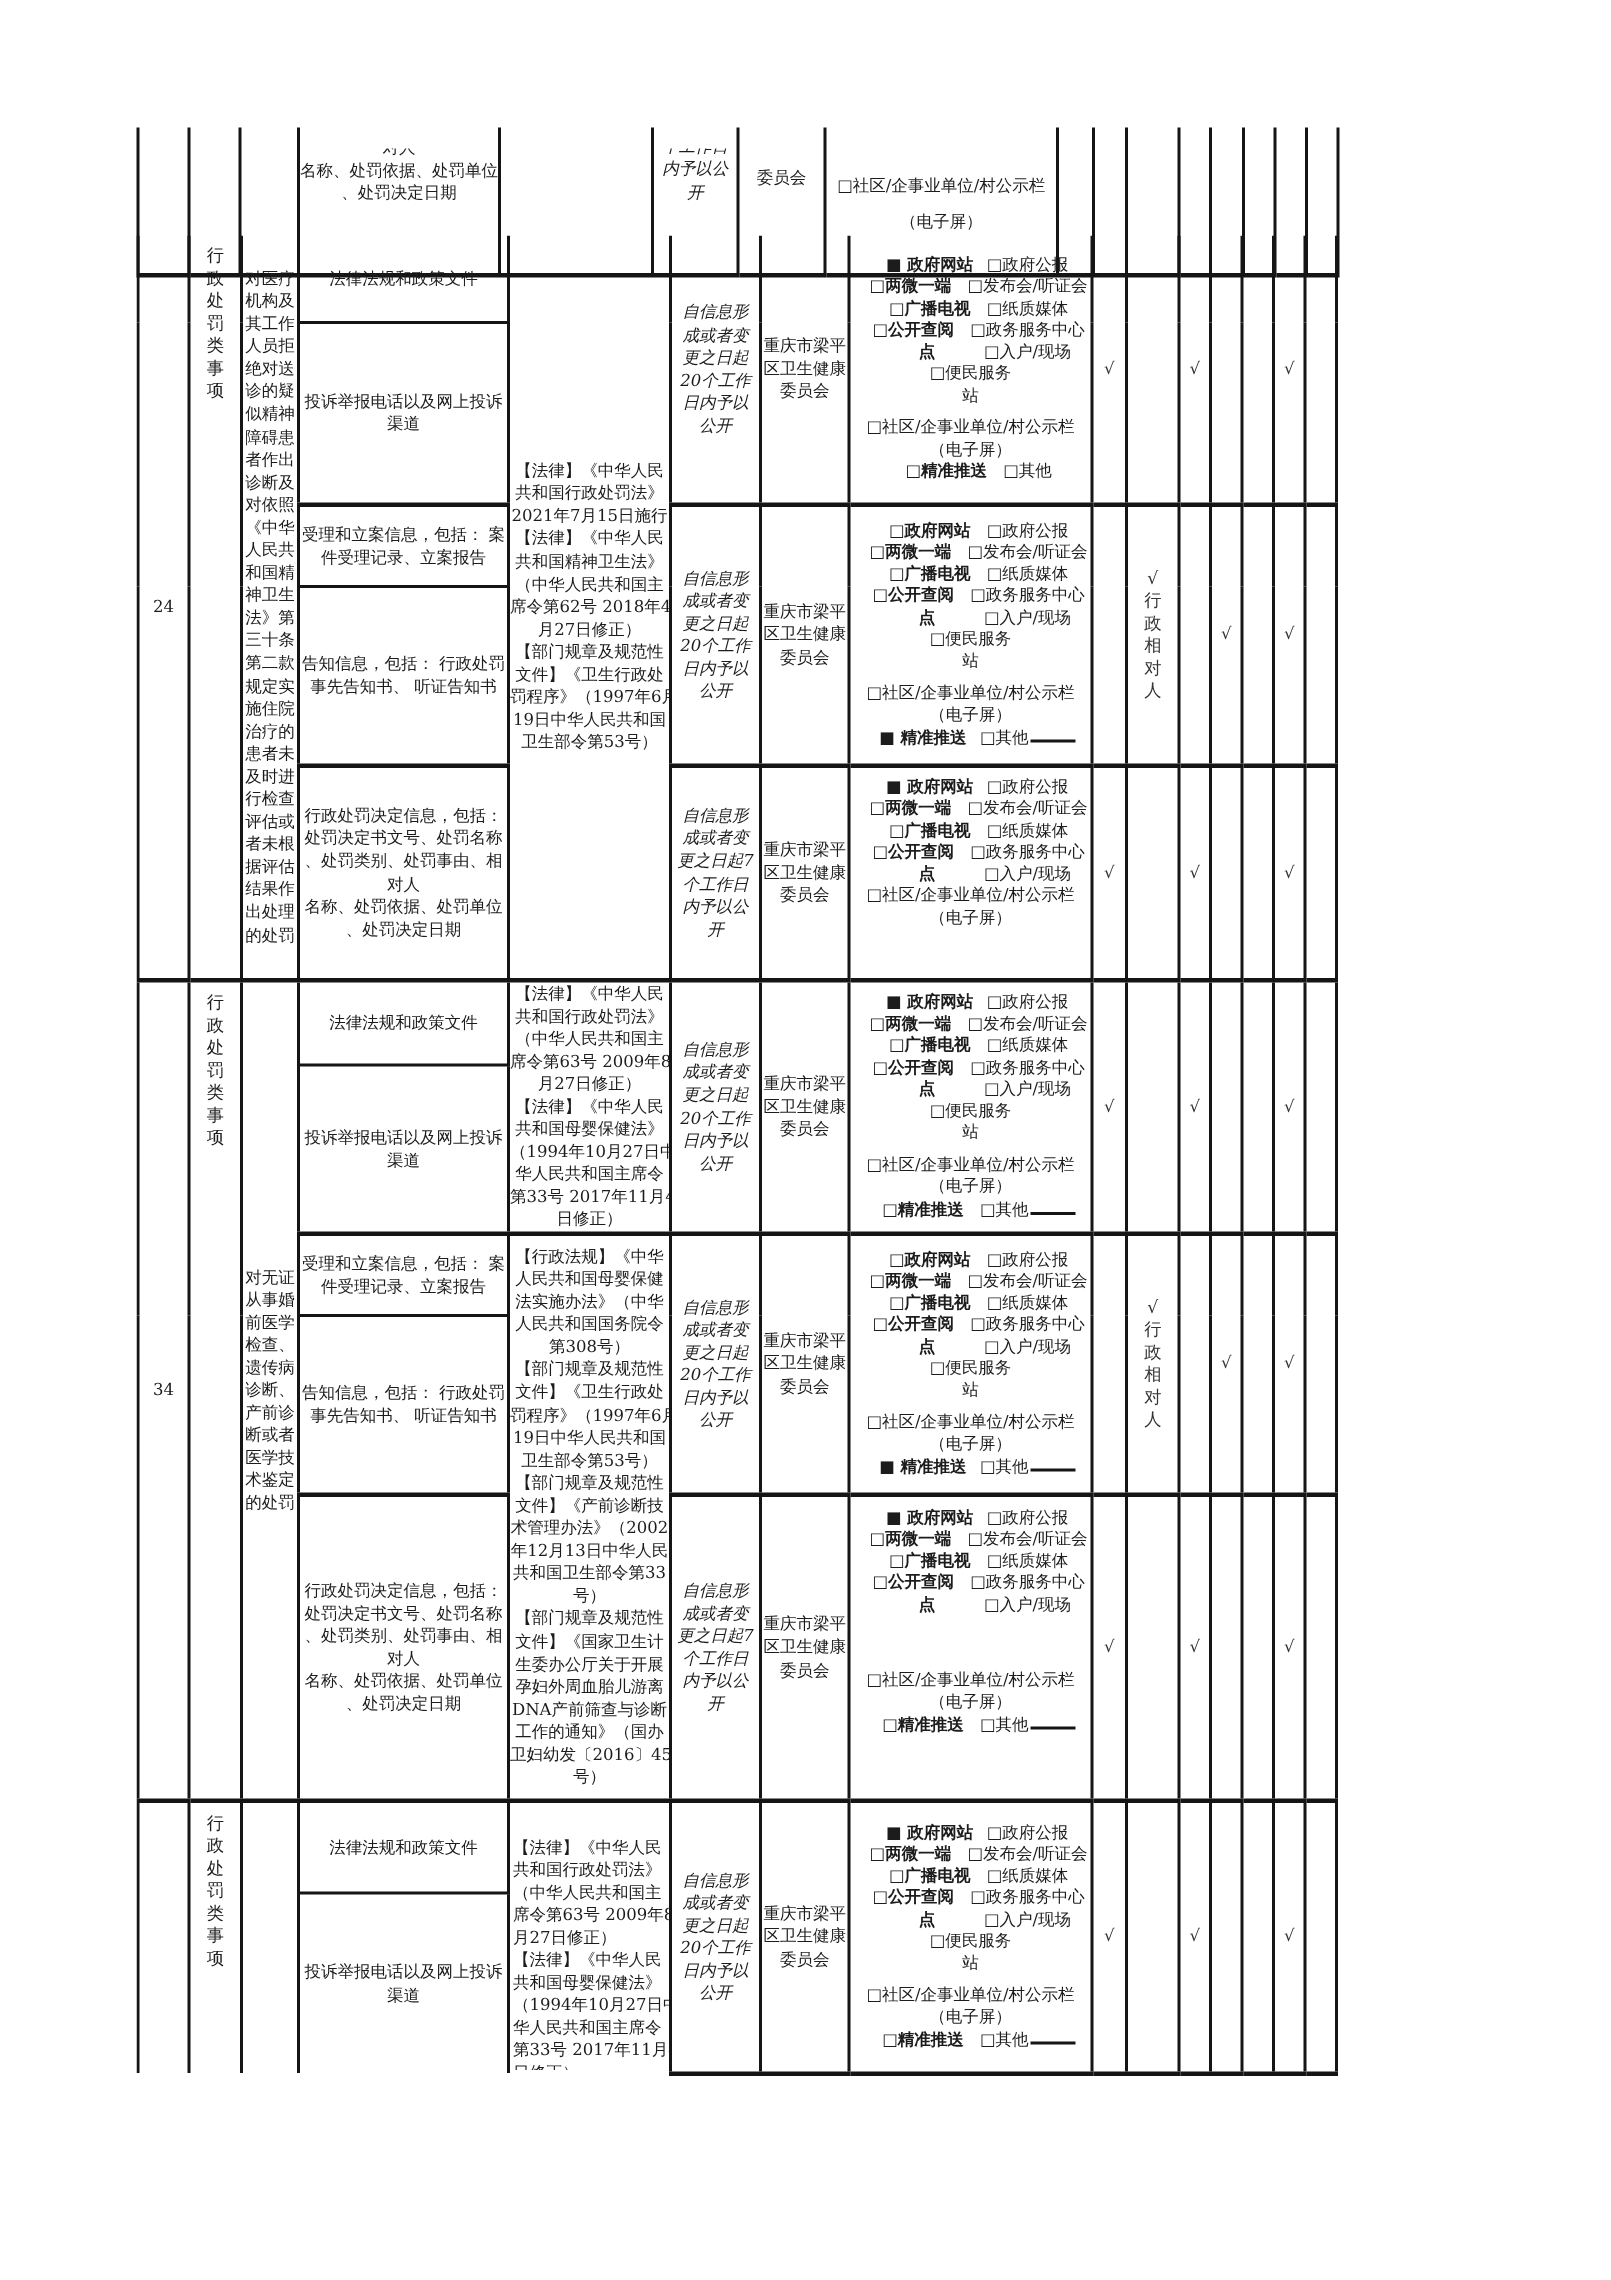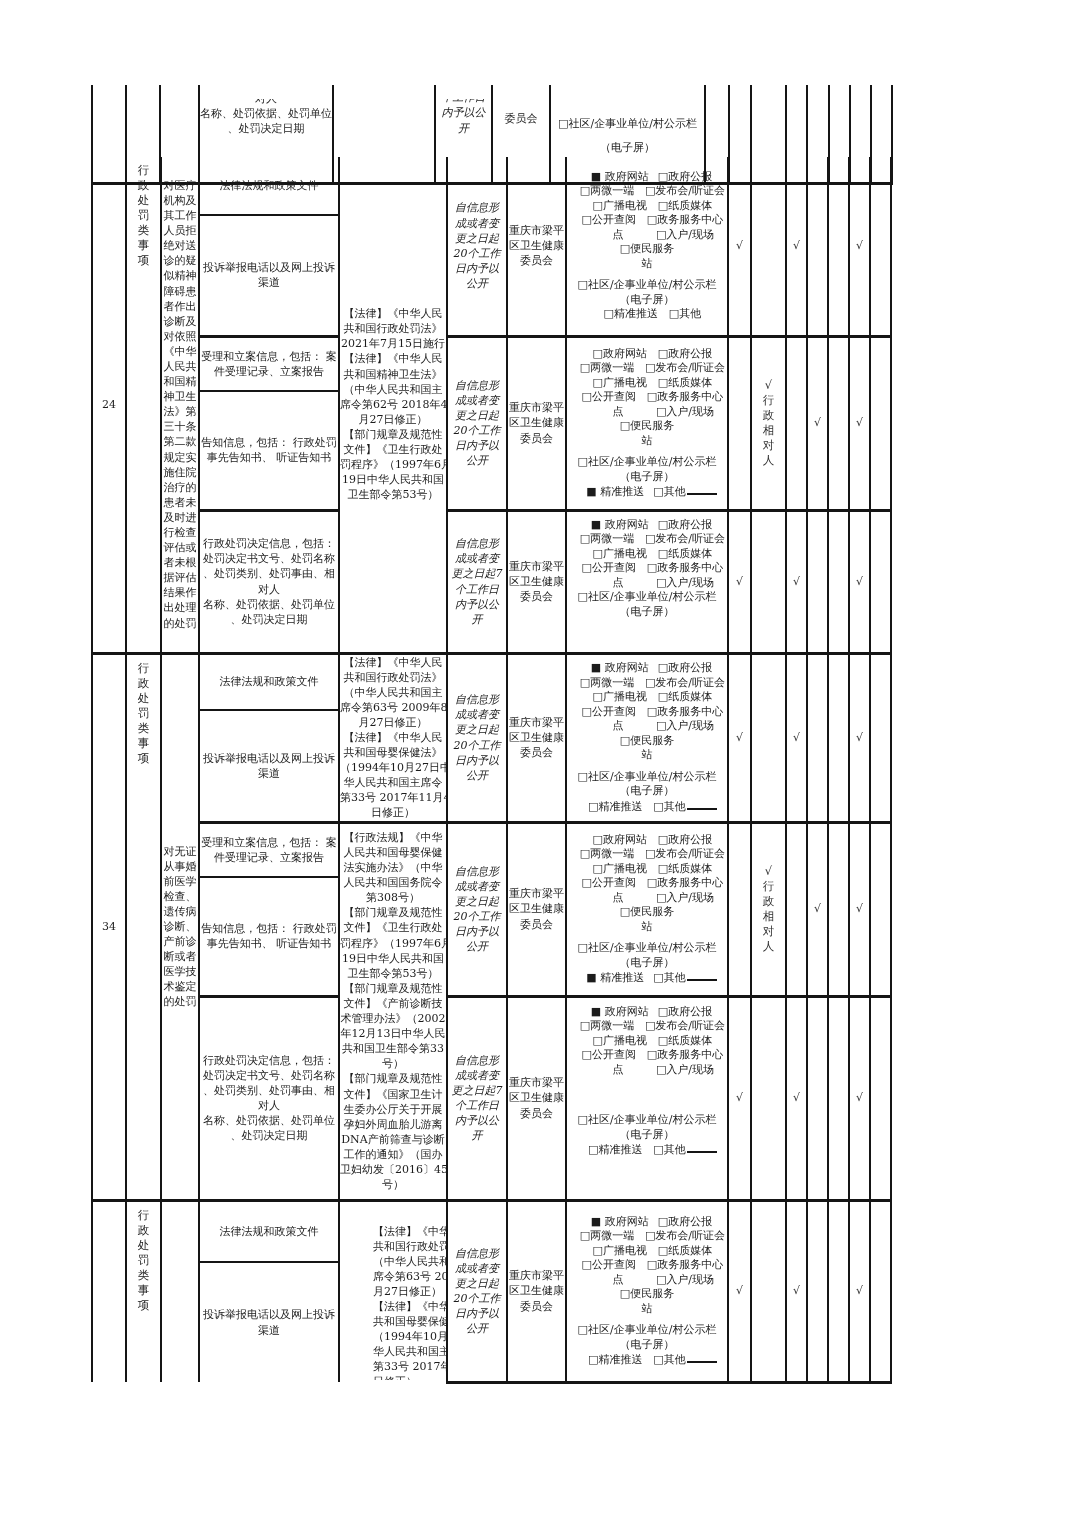--- a/index.html
+++ b/index.html
@@ -28,28 +28,28 @@
   .t21 { line-height:21px; }
 
   
   #main-wrap { position:absolute; left:91px; top:157px; width:803px; height:1246px; overflow:hidden; }
   #main-tbl { width:799px; }
   #main-tbl td { border-top:none; }
 
   .numcell { font-size:12px;margin-left:43px; }
   .vtext { width:14px; margin:0 auto; line-break:anywhere; line-height:15px; padding-top:6px; font-size:11.5px; text-align:center; }
   .desc   { font-size:11px; line-height:15.1px; }
-  .legal  { font-size:11px; line-height:15.1px; text-align:left; padding:0 2px;margin-left:31px; }
+  .legal  { font-size:11px; line-height:15.1px; text-align:left; padding:0 2px; }
   .timing { font-size:11px; line-height:15.5px;font-style:italic; }
   .agency { font-size:11px; line-height:15.5px; }
   .sub    { font-size:11px;  line-height:15.2px; }
 
   .ch-cell { text-align:left; padding:2px 0 2px 4px; }
   .ch-ln { min-height:14.5px; line-height:14.5px; font-size:11px; white-space:nowrap; overflow:hidden; }
-  .ch-l  { display:inline-block; width:76px; }
+  .ch-l  { display:inline-block; width:76px;font-weight:bold; }
   .ch-gap { height:7px; }
   .ch-u { display:inline-block; width:30px; height:11px; border-bottom:2.5px solid #151515; margin-left:1px; }
 
   .chk { font-size:13px; color:#333; }
   .subj { width:14px; margin:0 auto; line-break:anywhere; white-space:pre-line; line-height:15px; font-size:11.5px; text-align:center; color:#333; }
 
   .r26-legal { height:178px; overflow:hidden; padding-top:22px; }
   .mid116 { height:114px; display:flex; align-items:center; justify-content:center; }
 </style>
 </head>

